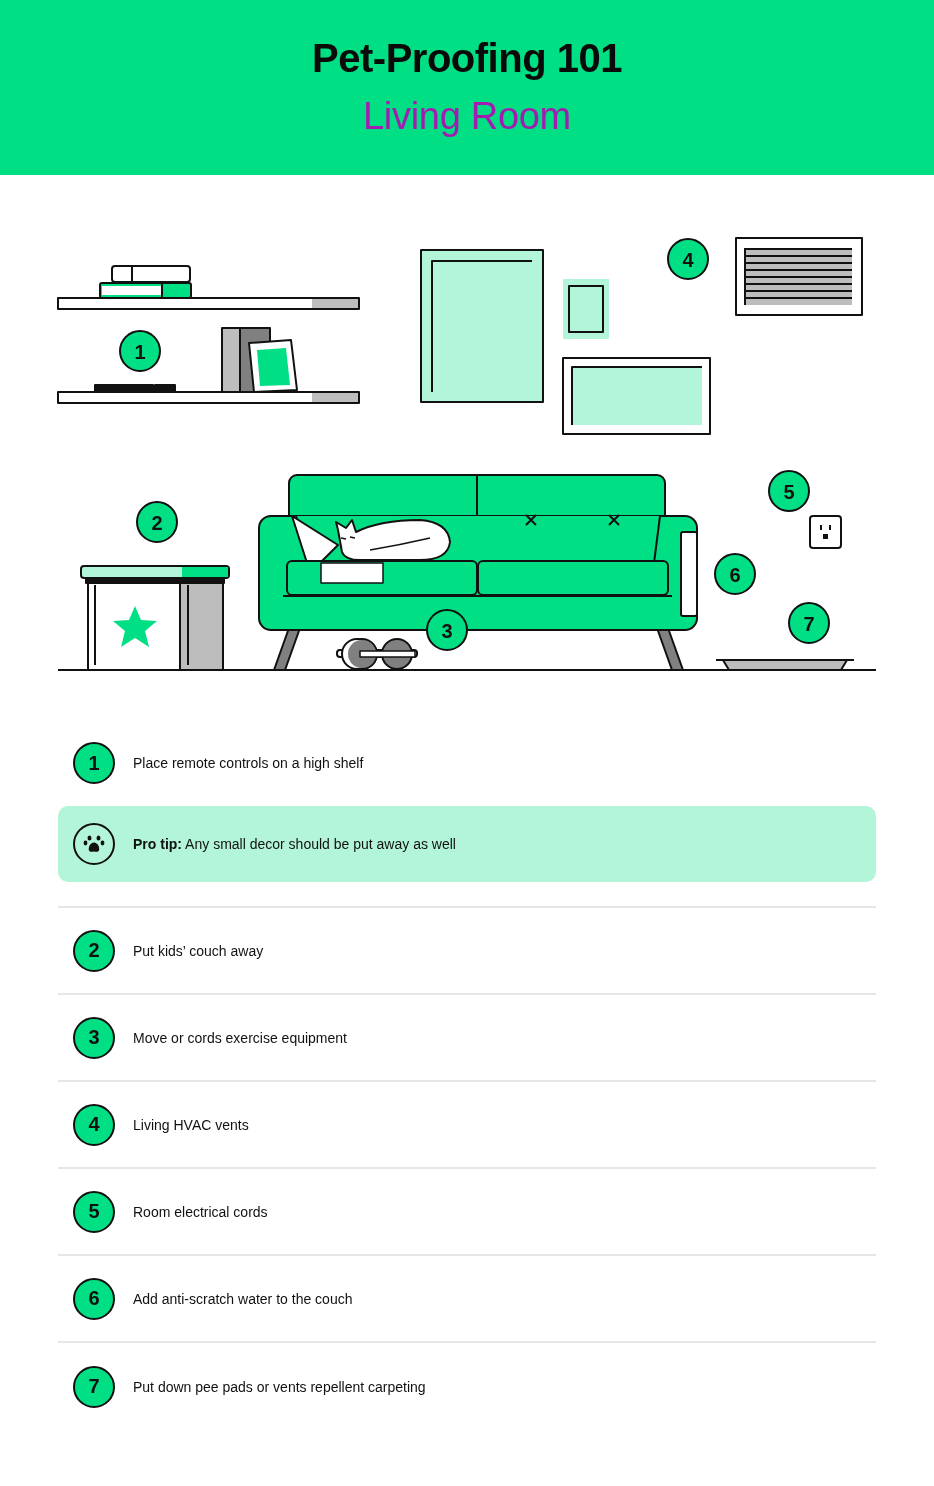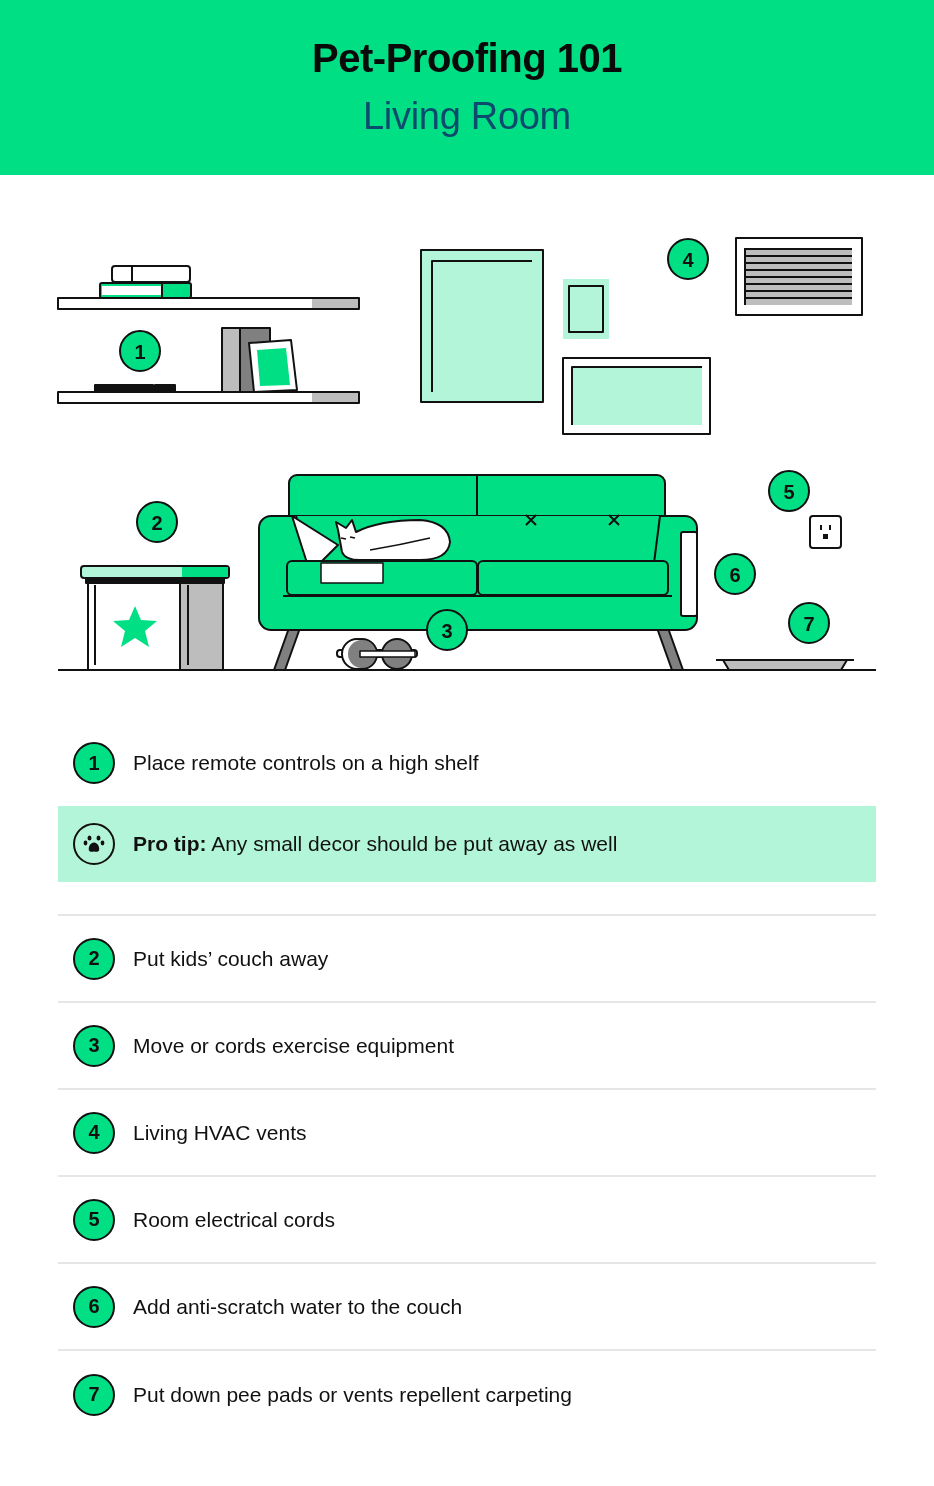--- a/index.html
+++ b/index.html
@@ -1,27 +1,27 @@
 <!DOCTYPE html>
 <html><head>
 <meta charset="utf-8">
 <style>
   * { box-sizing: border-box; margin: 0; padding: 0; }
   body { width: 934px; height: 1486px; background: #ffffff; font-family: "Liberation Sans", sans-serif; color: #111; position: relative; overflow: hidden; }
   .header { position: absolute; left: 0; top: 0; width: 934px; height: 175px; background: #00df84; text-align: center; }
   .header .title { position: absolute; left: 0; right: 0; top: 36px; font-size: 40px; font-weight: bold; letter-spacing: -0.5px; color: #0a0a0a; }
-  .header .subtitle { position: absolute; left: 0; right: 0; top: 95px; font-size: 38px; color: #0c4a6e; letter-spacing: -0.3px; }
+  .header .subtitle { position: absolute; left: 0; right: 0; top: 95px; font-size: 38px; color: #a21caf; letter-spacing: -0.3px; }
   .illus { position: absolute; left: 0; top: 175px; width: 934px; height: 530px; }
   .list { position: absolute; left: 58px; top: 720px; width: 818px; }
   .item { position: relative; height: 87px; display: flex; align-items: center; border-bottom: 2px solid #e6e6e6; }
   .item.first { height: 86px; border-bottom: none; }
   .item.last { border-bottom: none; }
   .num { width: 42px; height: 42px; border-radius: 50%; background: #00df84; border: 2px solid #111; display: flex; align-items: center; justify-content: center; font-weight: bold; font-size: 20px; margin-left: 15px; margin-right: 18px; flex: none; }
-  .text { font-size: 21px; color: #111; }
-  .tip { height: 76px; background: #b3f5d8; display: flex; align-items: center; margin-bottom: 32px; }
+  .text { font-size: 14px; color: #111; }
+  .tip { height: 76px; background: #b3f5d8; display: flex; align-items: center; margin-bottom: 24px; border-radius: 10px; }
   .tip-icon { width: 42px; height: 42px; border-radius: 50%; border: 2px solid #111; margin-left: 15px; margin-right: 18px; display: flex; align-items: center; justify-content: center; flex: none; }
   .tip b { font-weight: bold; }
   .divider-top { height: 2px; background: #e6e6e6; }
 </style>
 </head>
 <body>
 
 <div class="header">
   <div class="title">Pet-Proofing 101</div>
   <div class="subtitle">Living Room</div>

